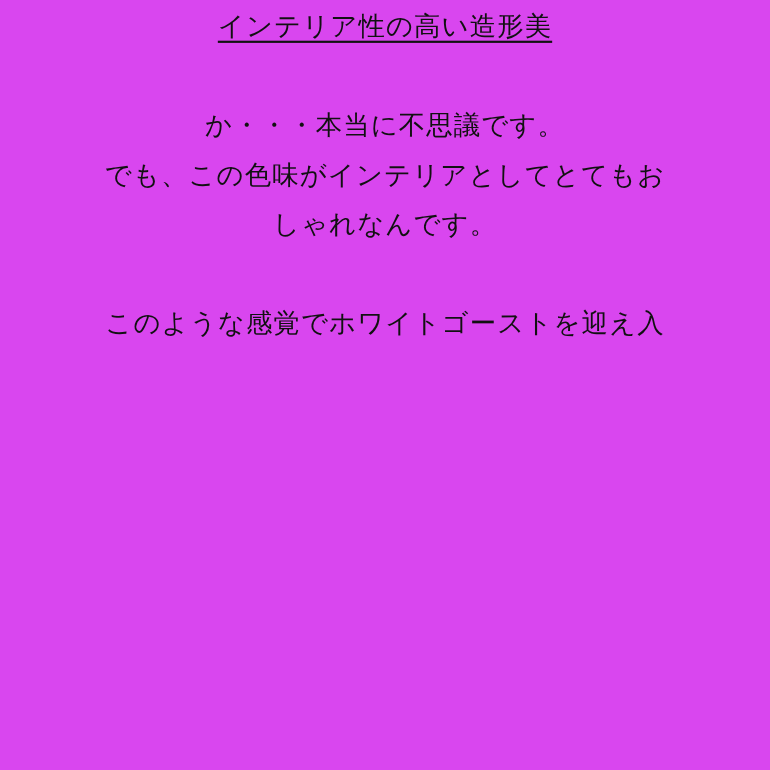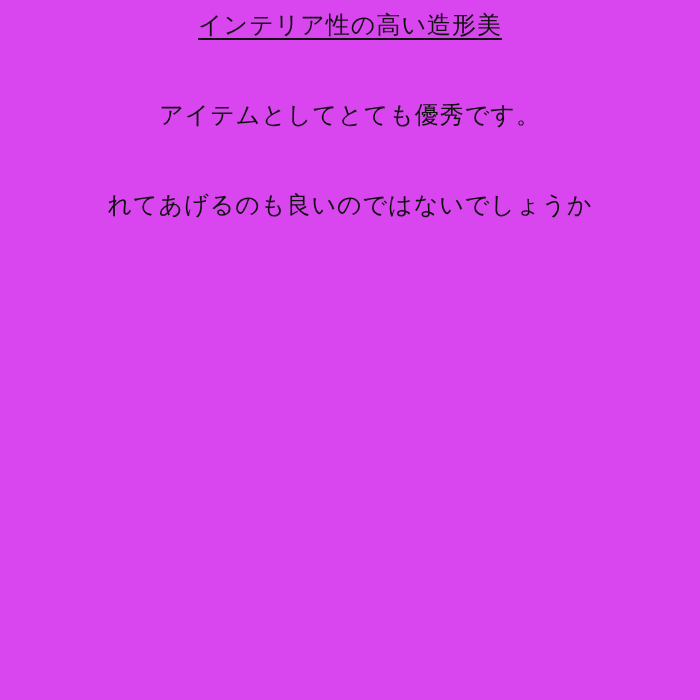--- a/index.html
+++ b/index.html
@@ -41,27 +41,31 @@
 <body>
 
 <div class="page">
 
   <div class="line underlined">インテリア性の高い造形美</div>
 
   <div class="spacer"></div>
 
 
   <div>
+    <div class="line">か・・・本当に不思議です。</div>
   </div>
 
+  <div>
+    <div class="line">でも、この色味がインテリアとしてとてもお</div>
+    <div class="line">しゃれなんです。</div>
+  </div>
 
   <div>
-    <div class="line">アイテムとしてとても優秀です。</div>
   </div>
 
   <div class="spacer"></div>
 
 
   <div>
-    <div class="line">れてあげるのも良いのではないでしょうか</div>
+    <div class="line">このような感覚でホワイトゴーストを迎え入</div>
   </div>
 
 </div>
 
 </body></html>

